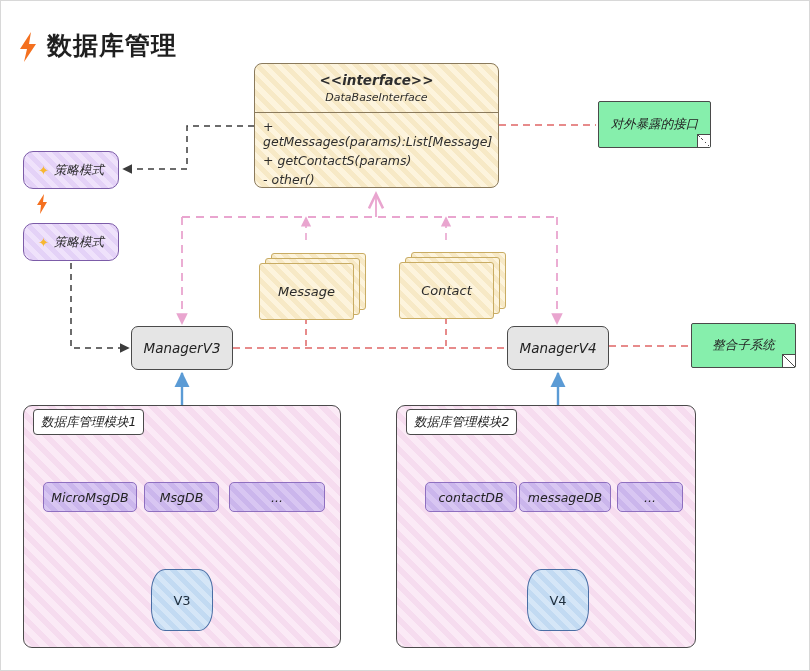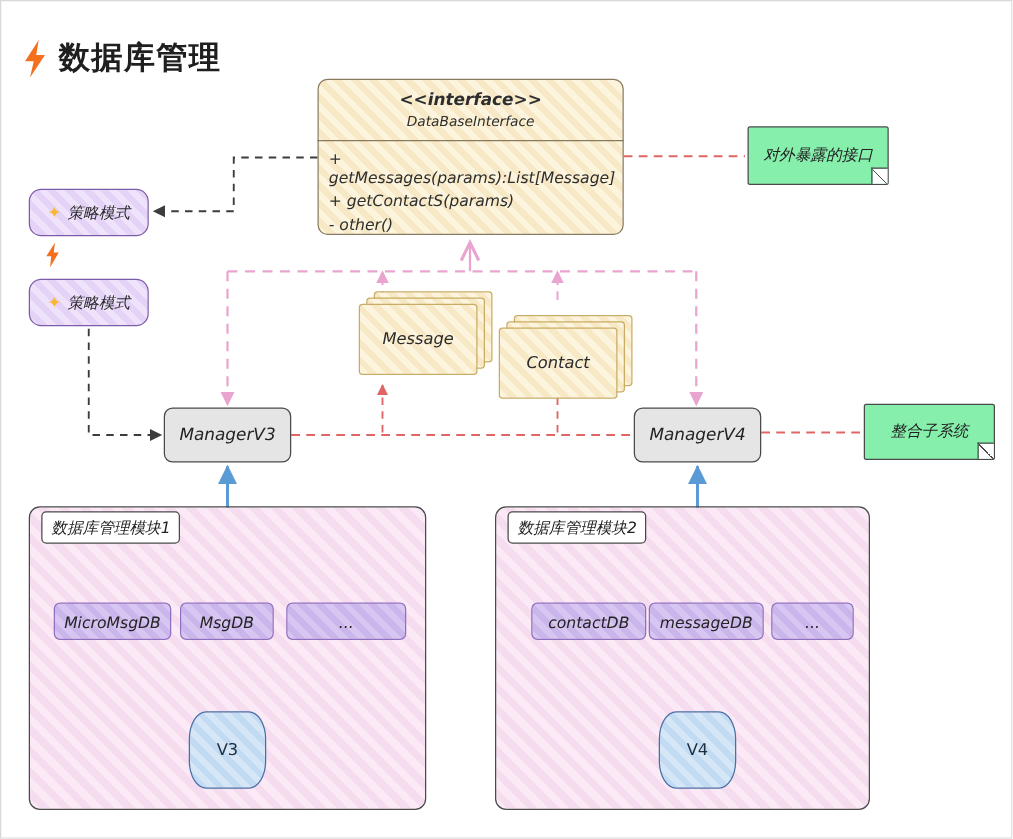--- a/index.html
+++ b/index.html
@@ -97,21 +97,21 @@
   .docstack .sheet {
     position: absolute;
     border: 1.5px solid #c9ac63;
     background: repeating-linear-gradient(45deg, #fdf4dd, #fdf4dd 5px, #f7e9c6 5px, #f7e9c6 10px);
     border-radius: 3px;
   }
   .docstack .front {
     display: flex; align-items: center; justify-content: center;
     font-style: italic; font-size: 13px; color: #2b2b2b;
   }
-  #doc-message { left: 258px; top: 232px; width: 105px; height: 76px; margin-left: 28px; }
+  #doc-message { left: 258px; top: 252px; width: 105px; height: 76px; }
   #doc-contact { left: 398px; top: 251px; width: 105px; height: 73px; border-radius: 16px; }
 
   
   .manager {
     border: 1.6px solid #4a4a4a;
     border-radius: 7px;
     background: #e5e5e5;
     display: flex; align-items: center; justify-content: center;
     font-style: italic; font-size: 13.5px; color: #222;
   }

